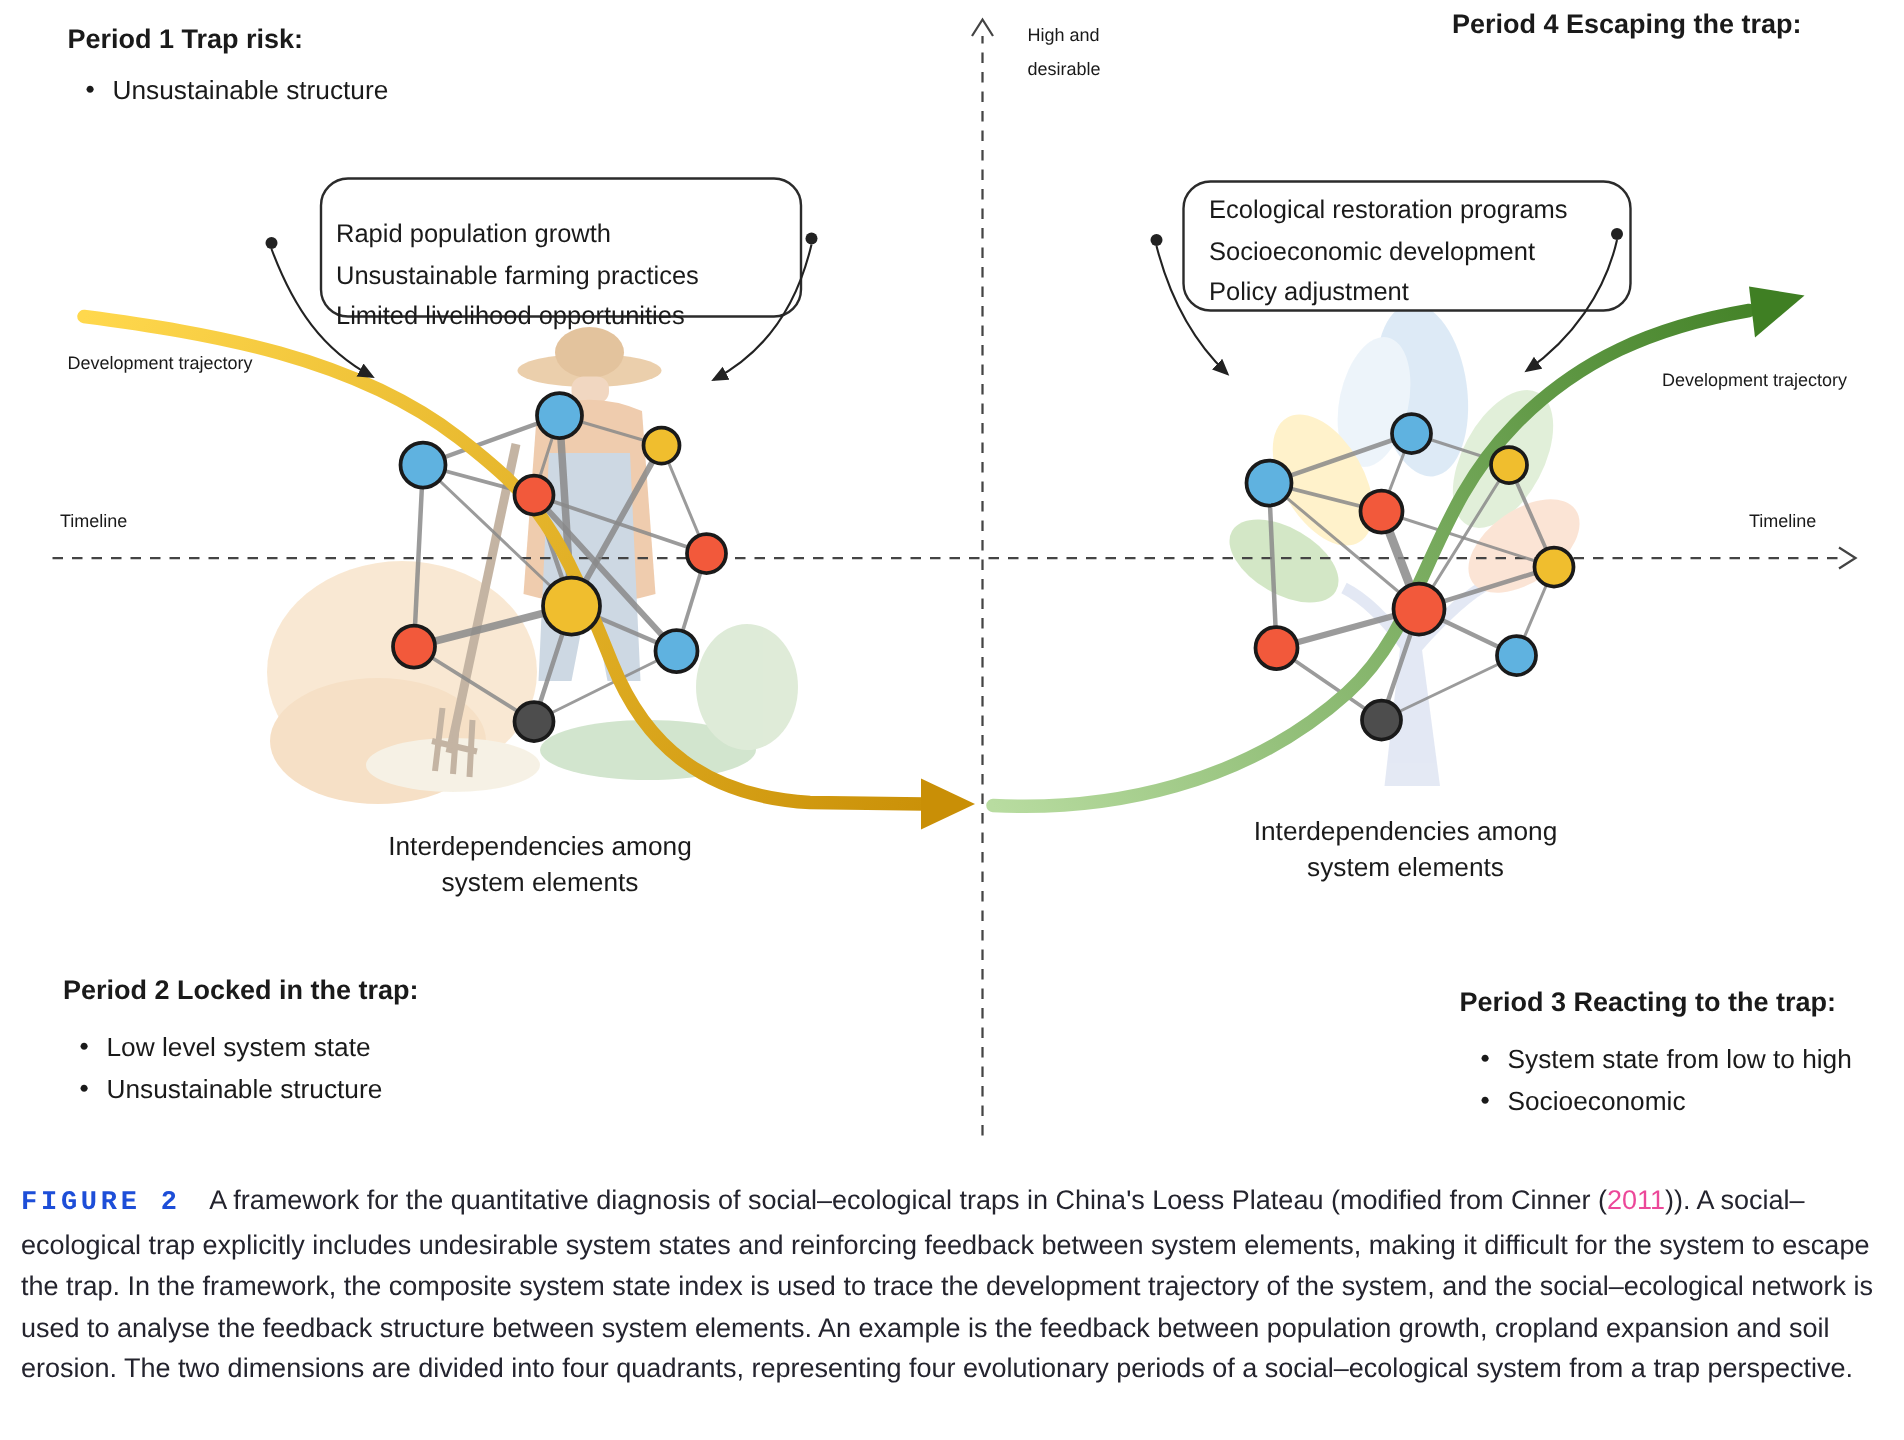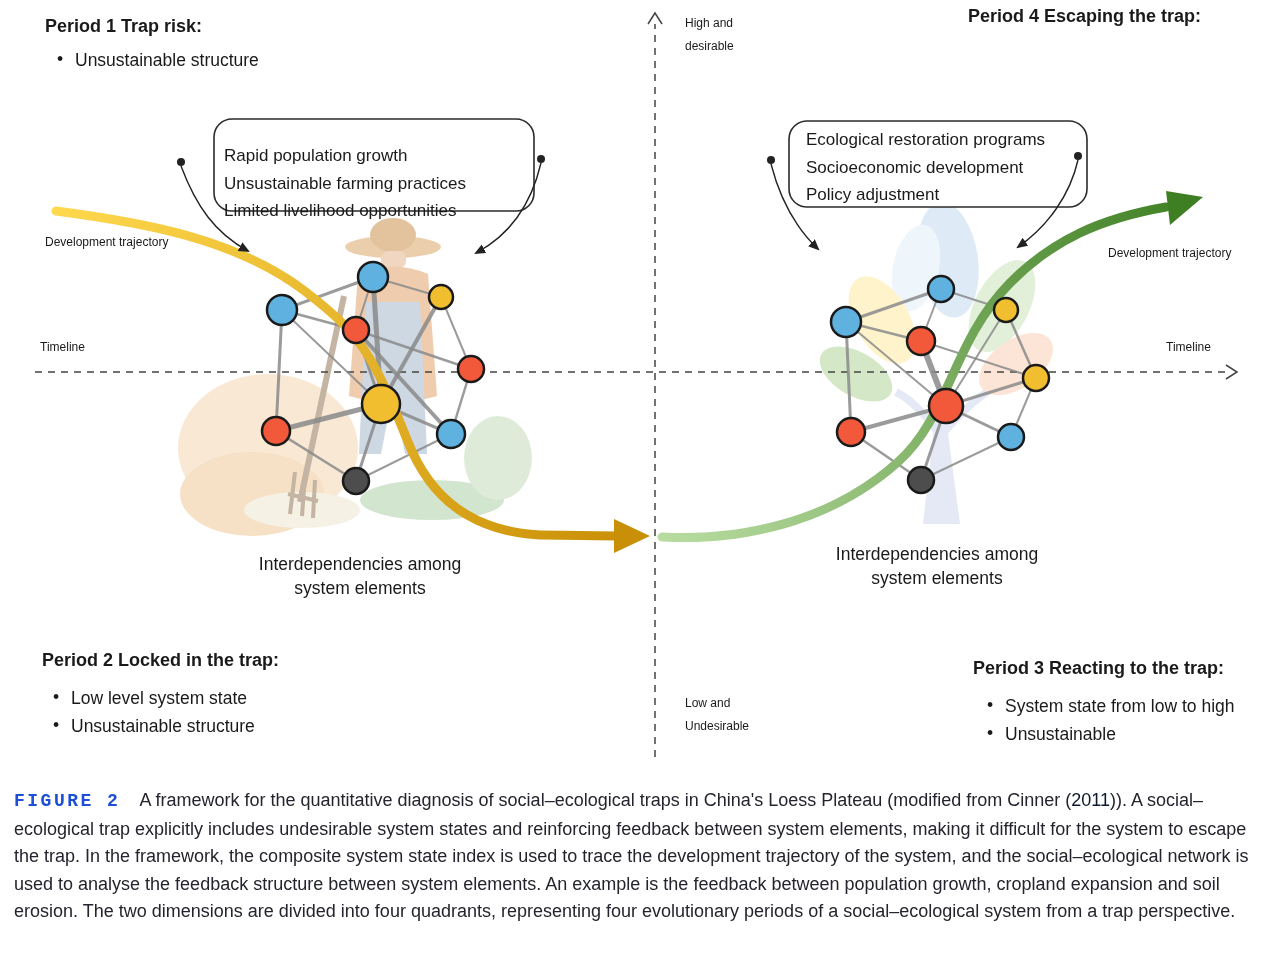--- a/index.html
+++ b/index.html
@@ -12,21 +12,21 @@
   .bullets { font-size:17.5px; }
   .bullet { position:relative; padding-left:23px; margin-bottom:7px; white-space:nowrap; }
   .bullet::before { content:"\2022"; position:absolute; left:5px; top:-1px; }
   .label { font-size:12px; }
   .wrap2 { line-height:23px; }
   .callout-text { font-size:17px; line-height:27.5px; white-space:nowrap; }
   .net-label { font-size:17.5px; line-height:24px; text-align:center; }
   .caption { position:absolute; left:14px; top:787px; width:1241px;
              font-size:18px; line-height:27.6px; color:#24242e; text-align:left; }
   .fig-label { font-weight:bold; color:#1d4ed8; letter-spacing:2.5px; margin-right:19px;font-family:Liberation Mono, monospace; }
-  .cite-link { color:#0f172a; text-decoration:none; cursor:pointer; }
+  .cite-link { color:#ec4899; text-decoration:none; cursor:pointer; }
 </style>
 </head>
 <body>
 
 <div class="page">
 
   <svg class="diagram" viewBox="0 0 1269 780">
     <defs>
       <linearGradient id="gradYellow" gradientUnits="userSpaceOnUse" x1="56" y1="211" x2="640" y2="535">
         <stop offset="0" stop-color="#FFD84D"></stop>
@@ -174,25 +174,24 @@
 
   <div class="abs qtitle" style="left:42px; top:650px;">Period 2 Locked in the trap:</div>
   <div class="abs bullets" style="left:48px; top:688px;">
     <div class="bullet">Low level system state</div>
     <div class="bullet">Unsustainable structure</div>
   </div>
 
   <div class="abs qtitle" style="left:973px; top:658px;">Period 3 Reacting to the trap:</div>
   <div class="abs bullets" style="left:982px; top:696px;">
     <div class="bullet">System state from low to high</div>
-    <div class="bullet">Unsustainable</div>
+    <div class="bullet">Socioeconomic</div>
   </div>
 
   <div class="abs label wrap2" style="left:685px; top:12px; width:100px;">High and desirable</div>
-  <div class="abs label wrap2" style="left:685px; top:692px; width:110px;">Low and Undesirable</div>
   <div class="abs label" style="left:40px; top:340px;">Timeline</div>
   <div class="abs label" style="left:1166px; top:340px;">Timeline</div>
 
   <div class="abs label wrap2" style="left:45px; top:231px; width:130px;">Development trajectory</div>
   <div class="abs label wrap2" style="left:1108px; top:242px; width:130px;">Development trajectory</div>
 
   <div class="abs callout-text" style="left:224px; top:126px;margin-top:16px;">
     <div>Rapid population growth</div>
     <div>Unsustainable farming practices</div>
     <div>Limited livelihood opportunities</div>

